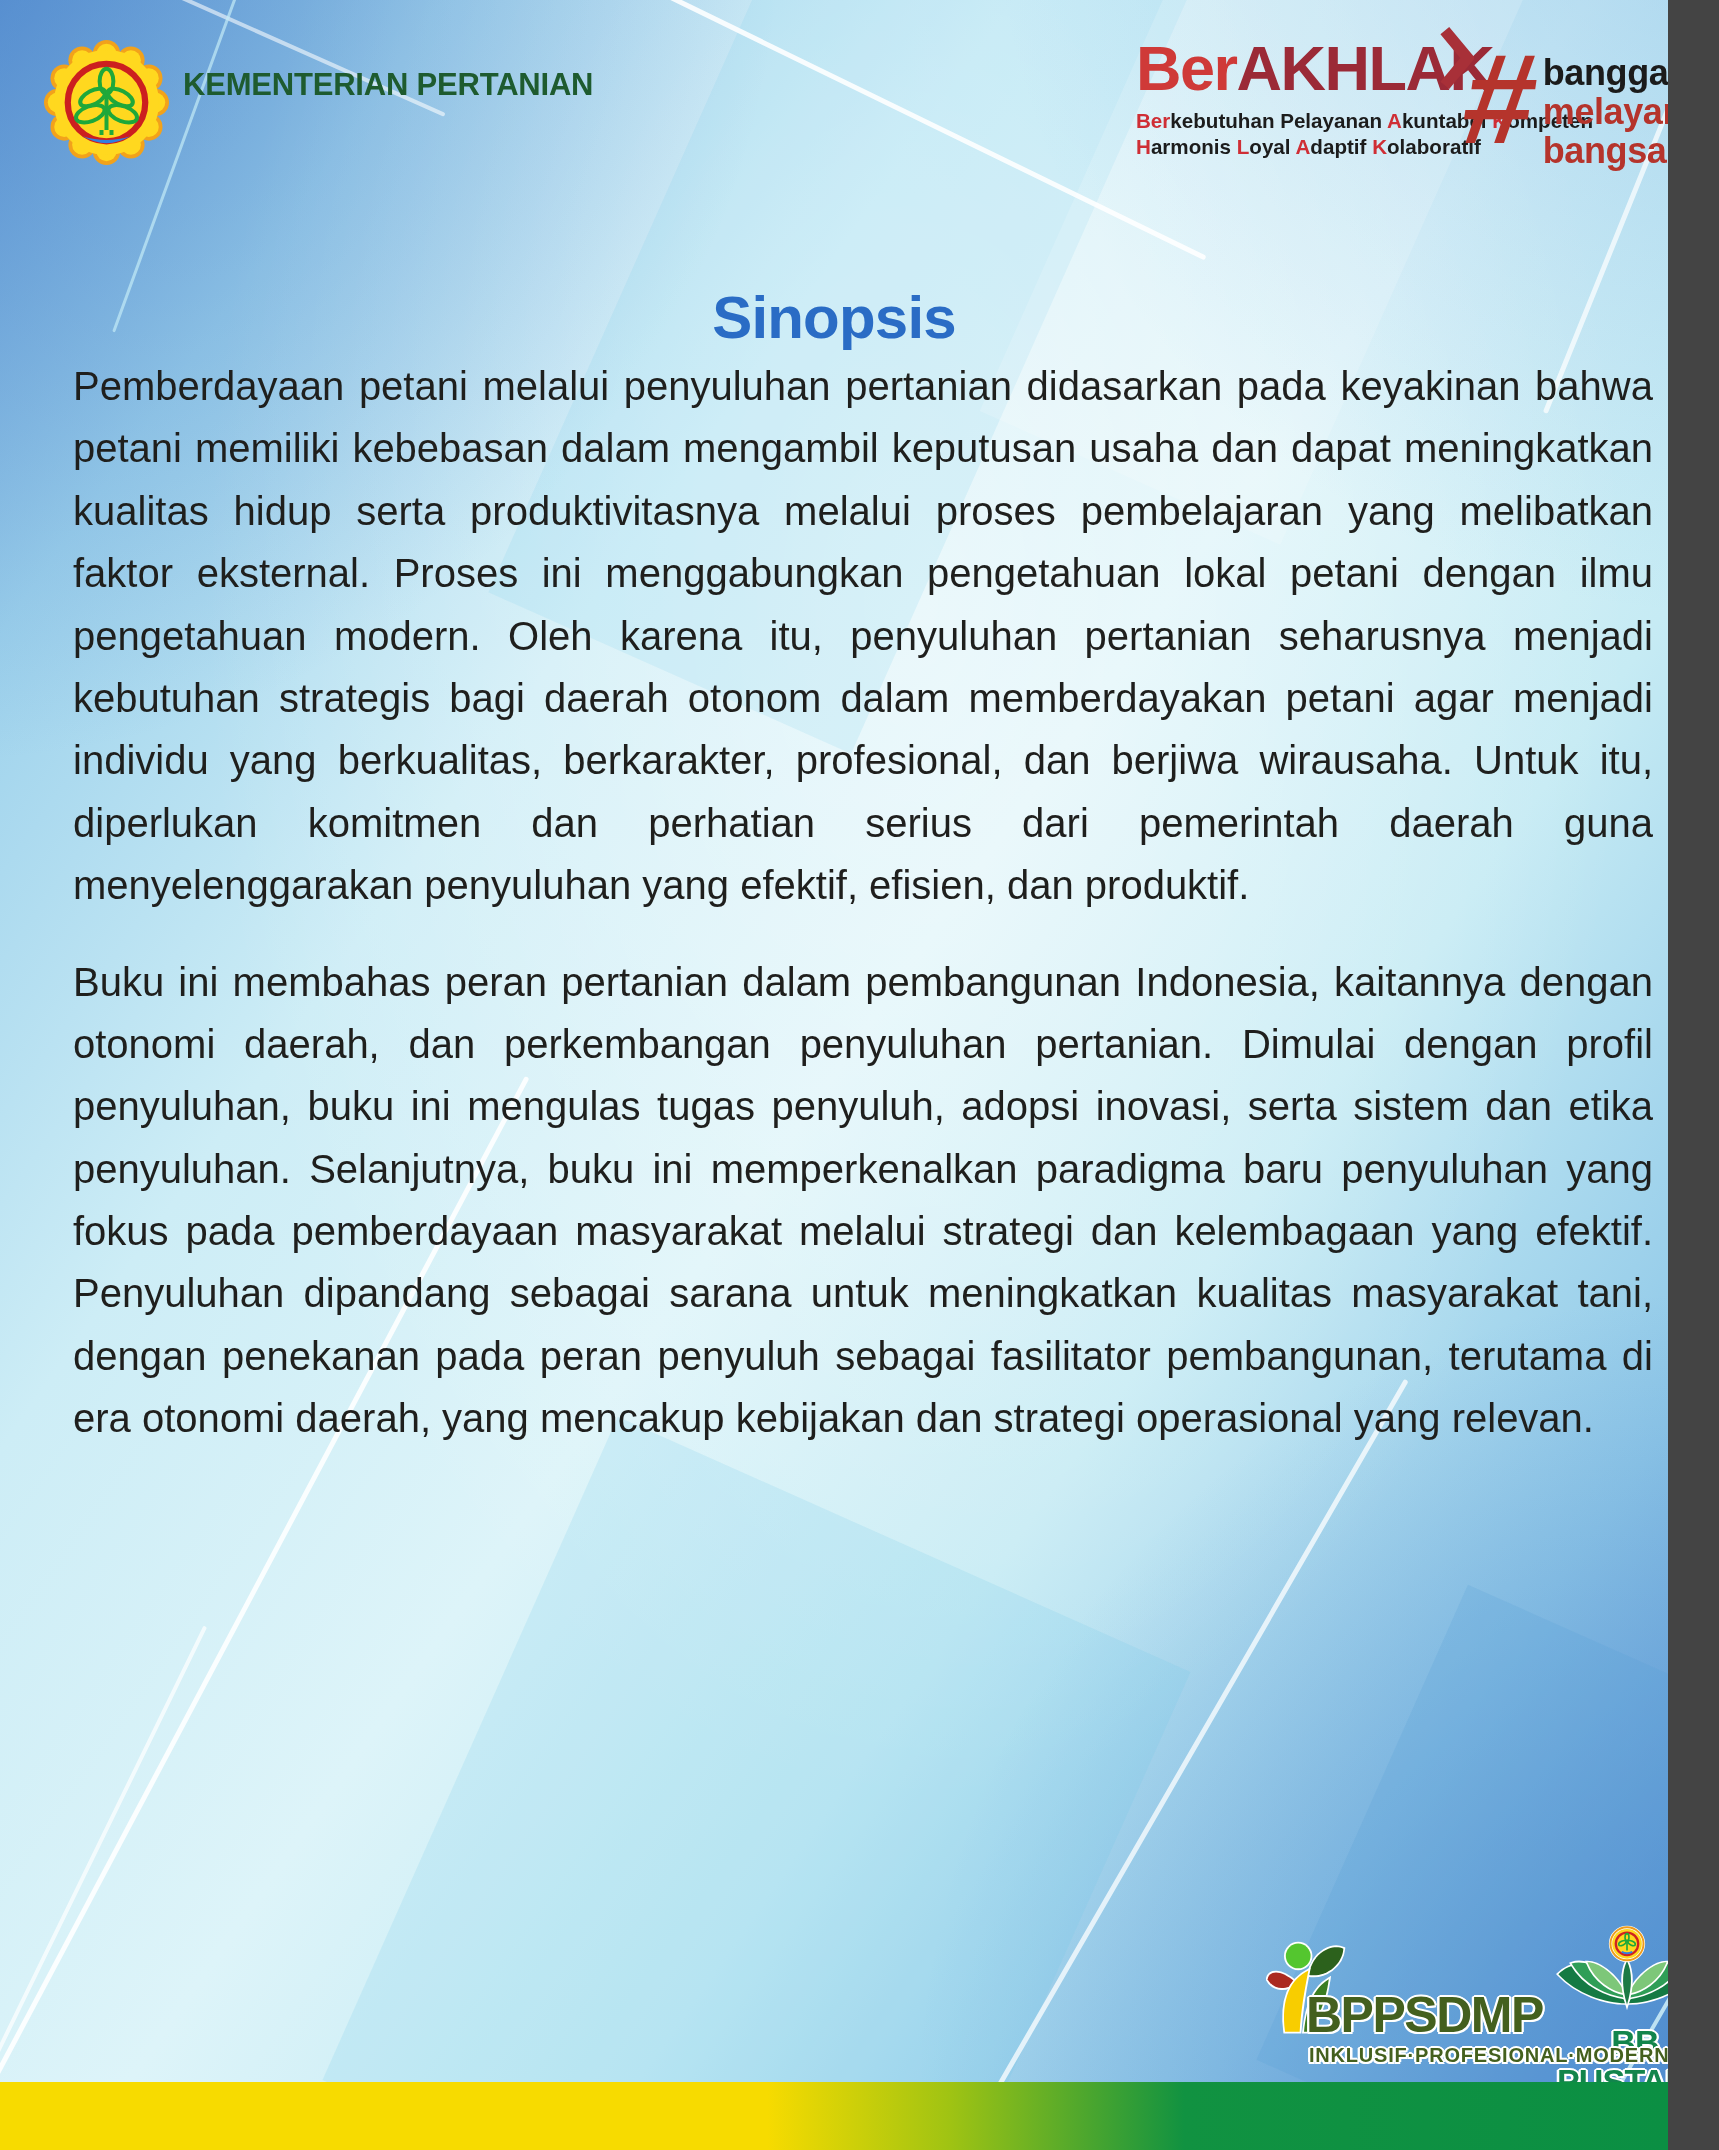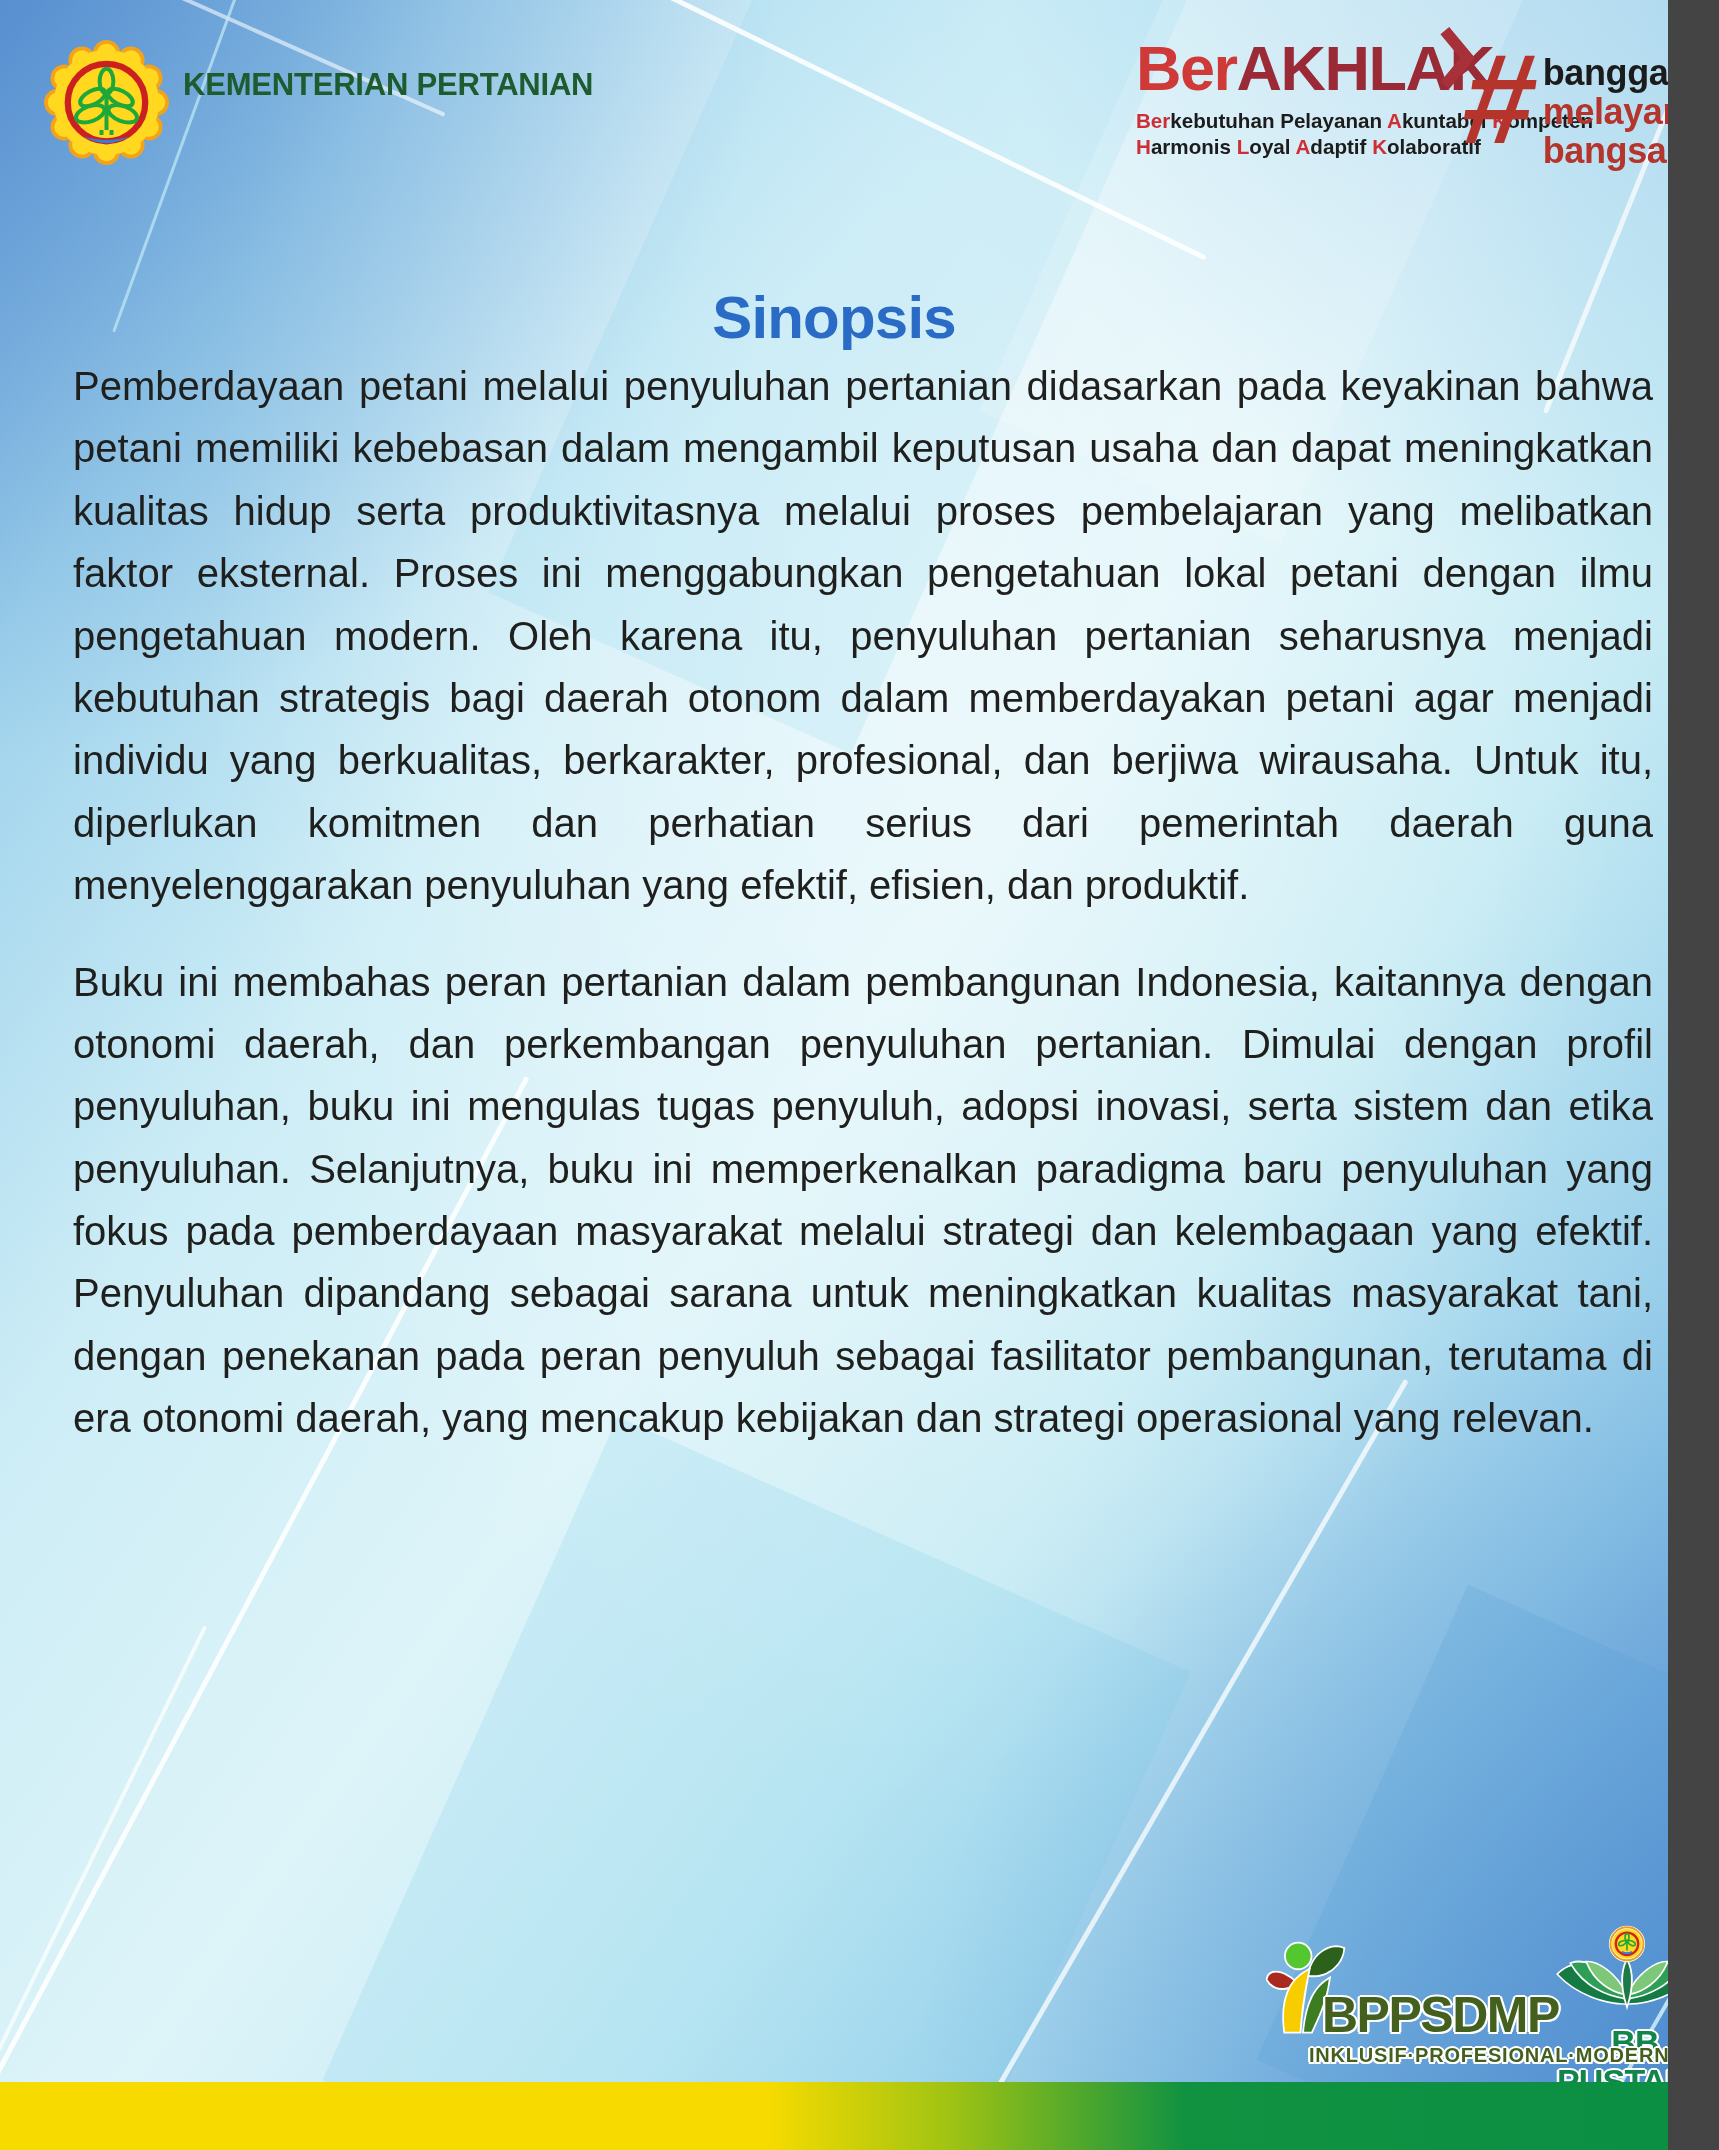--- a/index.html
+++ b/index.html
@@ -56,21 +56,21 @@
   .synopsis { position:absolute; left:73px; width:1580px; top:355px;
               font-size:40px; line-height:1.56; color:#1f1f1d; text-align:justify; }
   .synopsis p { margin:0 0 34px 0; }
 
   
   .bppsdmp { position:absolute; left:1266px; top:1937px; width:275px; height:130px; }
   .bppsdmp-figure { position:absolute; left:0; top:0; width:95px; height:102px; z-index:1; }
   .outlined { text-shadow:-2.3px 0 0 #fff,2.3px 0 0 #fff,0 -2.3px 0 #fff,0 2.3px 0 #fff,
               -1.5px -1.5px 0 #fff,1.5px 1.5px 0 #fff,-1.5px 1.5px 0 #fff,1.5px -1.5px 0 #fff; }
   .bppsdmp-name { position:absolute; left:40px; top:49px; z-index:2; font-size:50px; font-weight:800;
-                  letter-spacing:-1.5px; color:#44601e;padding-left:16px; }
+                  letter-spacing:-1.5px; color:#44601e; }
   .bppsdmp-tagline { position:absolute; left:43px; top:107px; z-index:2; font-size:20px; font-weight:800;
                      letter-spacing:0.8px; color:#44601e; }
   .bbpustaka { position:absolute; left:1539px; top:1924px; width:176px; height:138px; }
   .bbpustaka-book { position:absolute; left:0; top:0; width:176px; height:99px; }
   .bbpustaka-name { position:absolute; left:8px; top:99px; width:100%; text-align:center;
                     font-size:34px; font-weight:800; letter-spacing:-0.8px; color:#12854c; }
 
   .stripe { position:absolute; left:0; bottom:0; width:100%; height:69px; z-index:3;
             background:linear-gradient(90deg,#f7db00 0%,#f7db00 46%,#9fc313 57%,#119241 71%,#0b8f43 100%); }
 </style>

